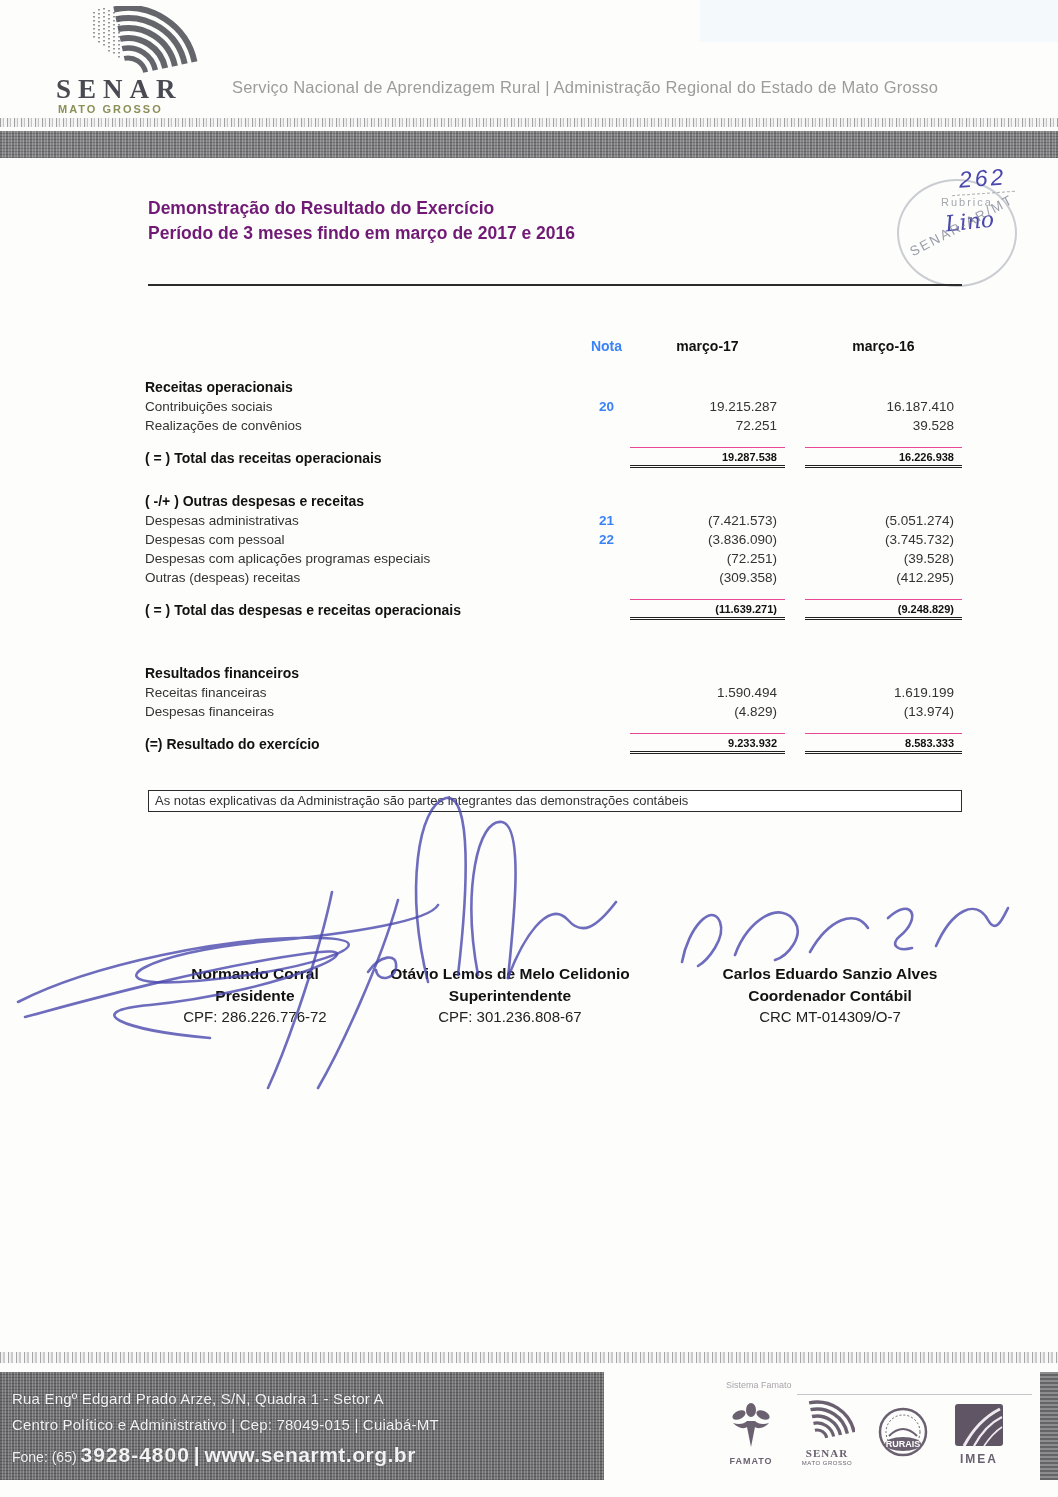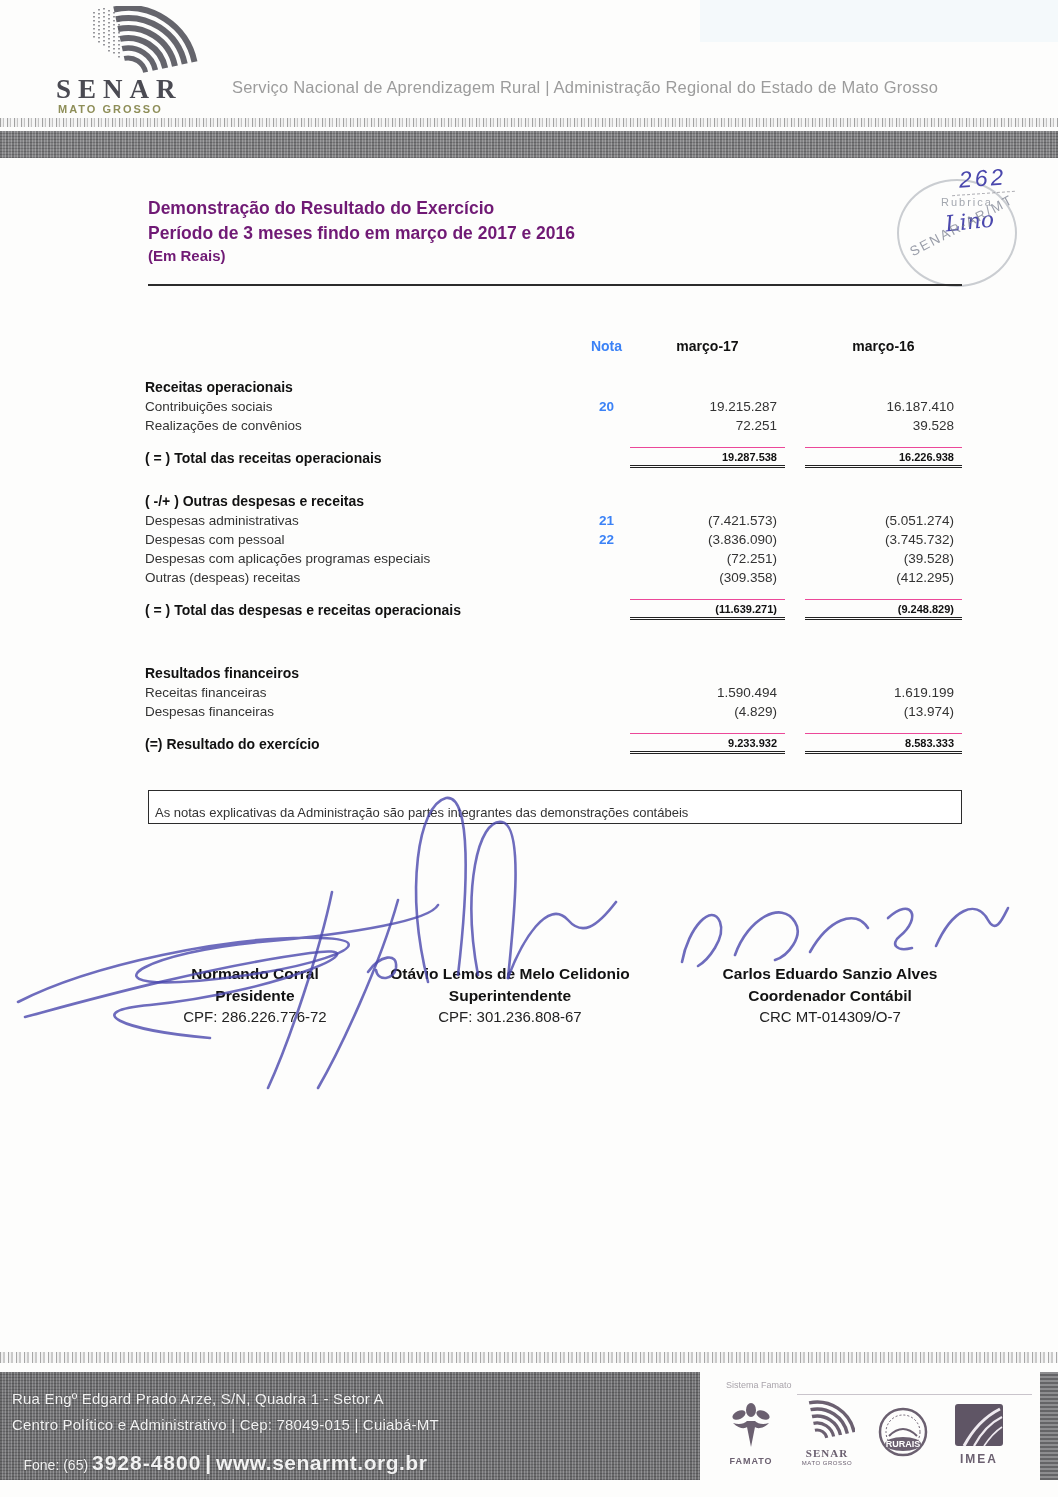--- a/index.html
+++ b/index.html
@@ -43,44 +43,44 @@
   .t-header .c-num { text-align:center; padding-right:0;margin-top:40px; }
   .sec .c-label { font-weight:bold; color:#111; font-size:14px; }
   .mt-sm { margin-top:6px; }
   .mt-md { margin-top:22px; }
   .mt-lg { margin-top:42px; }
   .total { margin-top:14px; margin-bottom:8px; }
   .total .c-label { font-weight:bold; color:#111; font-size:14px; align-self:center; }
   .total .c-num { font-weight:bold; color:#111; font-size:11px; border-top:1px solid #ec4899; border-bottom:3px double #222; padding-top:3px; padding-bottom:2px; }
 
   
-  .note-box { position:absolute; left:148px; top:790px; width:814px; border:1.5px solid #2c2c2c; padding:14px 6px 3px 6px; font-size:13px; color:#333; background:#fff; }
+  .note-box { position:absolute; left:148px; top:790px; width:814px; border:1.5px solid #2c2c2c; padding:2px 6px 3px 6px; font-size:13px; color:#333; background:#fff; }
 
   
   .sig-ink { position:absolute; left:0; top:770px; width:1058px; height:320px; pointer-events:none; z-index:5; }
   .signatories { position:absolute; left:0; top:963px; width:1058px; z-index:2; }
   .signatory { position:absolute; text-align:center; color:#111; }
   .sig-1 { left:110px; width:290px; }
   .sig-2 { left:360px; width:300px; }
   .sig-3 { left:660px; width:340px; }
   .sig-name { font-size:15.5px; font-weight:bold; line-height:1.4; }
   .sig-role { font-size:15.5px; font-weight:bold; line-height:1.4; }
   .sig-doc { font-size:15px; font-weight:normal; color:#222; line-height:1.5; }
 
   
   .footer-dotline { position:absolute; left:0; top:1352px; width:1058px; height:11px;
     background-image: repeating-linear-gradient(90deg, rgba(130,130,130,.7) 0 1px, rgba(238,238,238,.9) 1px 3px, rgba(175,175,175,.65) 3px 5px, rgba(248,248,248,.95) 5px 8px); }
-  .footer-band { position:absolute; left:0; top:1372px; width:700px; height:108px; background-color:#7d7d80;
+  .footer-band { position:absolute; left:0; top:1372px; width:604px; height:108px; background-color:#7d7d80;
     background-image: repeating-linear-gradient(90deg, rgba(0,0,0,.20) 0 2px, rgba(255,255,255,.10) 2px 3px, rgba(0,0,0,.10) 3px 5px, rgba(255,255,255,.12) 5px 6px),
                       repeating-linear-gradient(0deg, rgba(0,0,0,.14) 0 1px, rgba(255,255,255,.05) 1px 3px); }
   .footer-band-right { position:absolute; left:1040px; top:1372px; width:18px; height:108px; background-color:#7d7d80;
     background-image: repeating-linear-gradient(0deg, rgba(0,0,0,.2) 0 2px, rgba(255,255,255,.12) 2px 4px); }
   .footer-text { position:absolute; left:12px; top:14px; color:#f2f2f2; text-shadow:0 0 2px rgba(0,0,0,.35); }
   .footer-line { font-size:15px; line-height:1.75; letter-spacing:.2px; }
-  .footer-line3 { margin-top:12px; font-size:14px;text-align:center; }
+  .footer-line3 { margin-top:4px; font-size:14px; }
   .footer-phone { font-size:21px; font-weight:bold; letter-spacing:1px; }
   .footer-site { font-size:21px; font-weight:bold; letter-spacing:.5px; }
   .partners { position:absolute; left:712px; top:1380px; width:325px; height:100px; }
   .partners-label { position:absolute; left:14px; top:0; font-size:9px; color:#a9a4ab; }
   .partners-rule { position:absolute; left:85px; top:14px; width:235px; border-bottom:1px solid #c9c4cb; }
   .partner-logos { position:absolute; left:8px; top:20px; display:flex; gap:14px; align-items:flex-end; }
   .plogo { width:62px; text-align:center; color:#6b6070; }
   .plogo-caption { font-size:9px; font-weight:bold; letter-spacing:1px; color:#6b6070; margin-top:1px; }
   .plogo-caption.tiny { font-size:6px; letter-spacing:.5px; font-weight:normal; }
 </style>
@@ -121,21 +121,20 @@
     <div class="stamp-circle"></div>
     <div class="stamp-number">262</div>
     <div class="stamp-label">Rubrica</div>
     <div class="stamp-sign">Lino</div>
     <div class="stamp-org">SENAR-AR/MT</div>
   </div>
 
   <div class="title-block">
     <div class="title-line">Demonstração do Resultado do Exercício</div>
     <div class="title-line">Período de 3 meses findo em março de 2017 e 2016</div>
-    <div class="title-em">(Em Reais)</div>
   </div>
   <div class="title-rule"></div>
 
   <div class="fin-table">
     <div class="trow t-header">
       <div class="c-label"></div>
       <div class="c-nota">Nota</div>
       <div class="c-num">março-17</div>
       <div></div>
       <div class="c-num">março-16</div>

